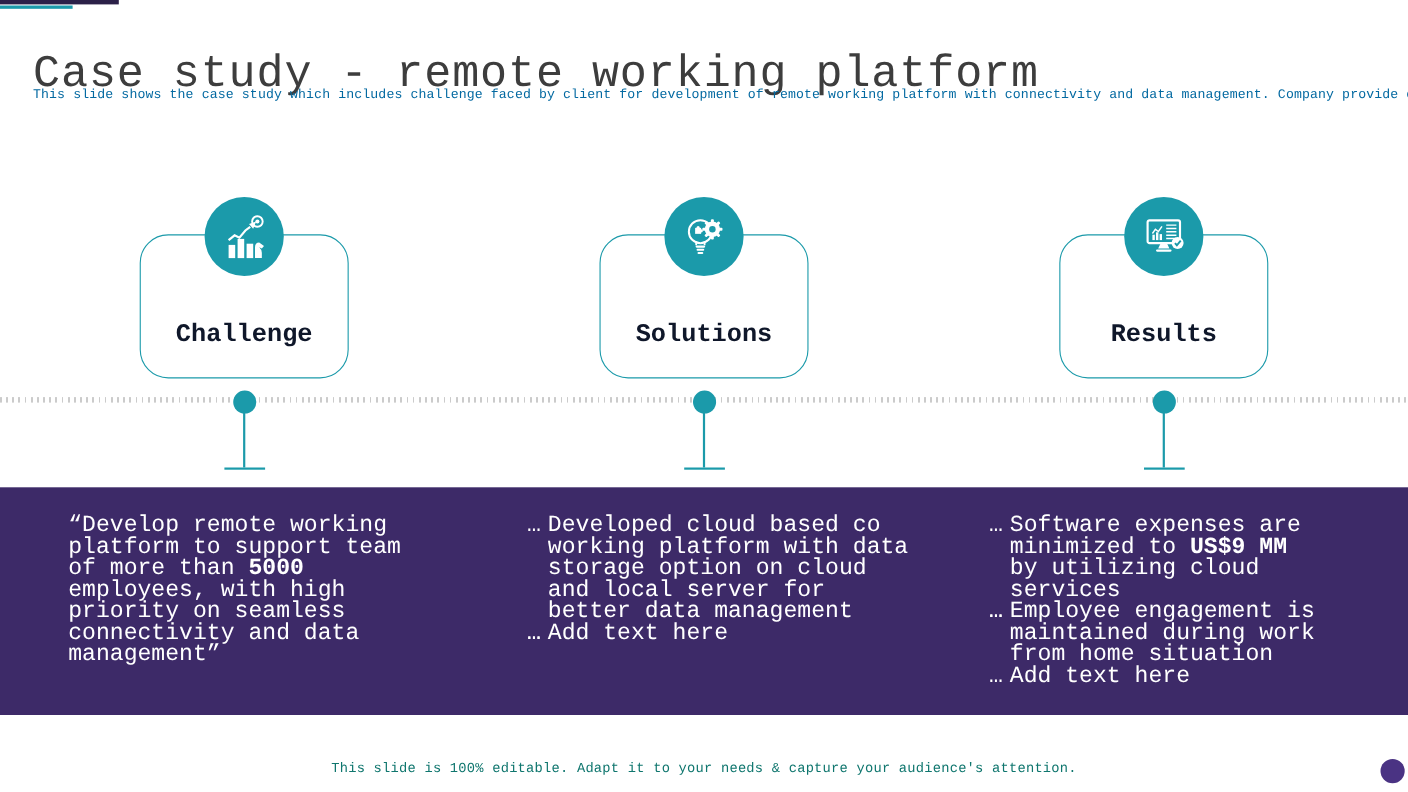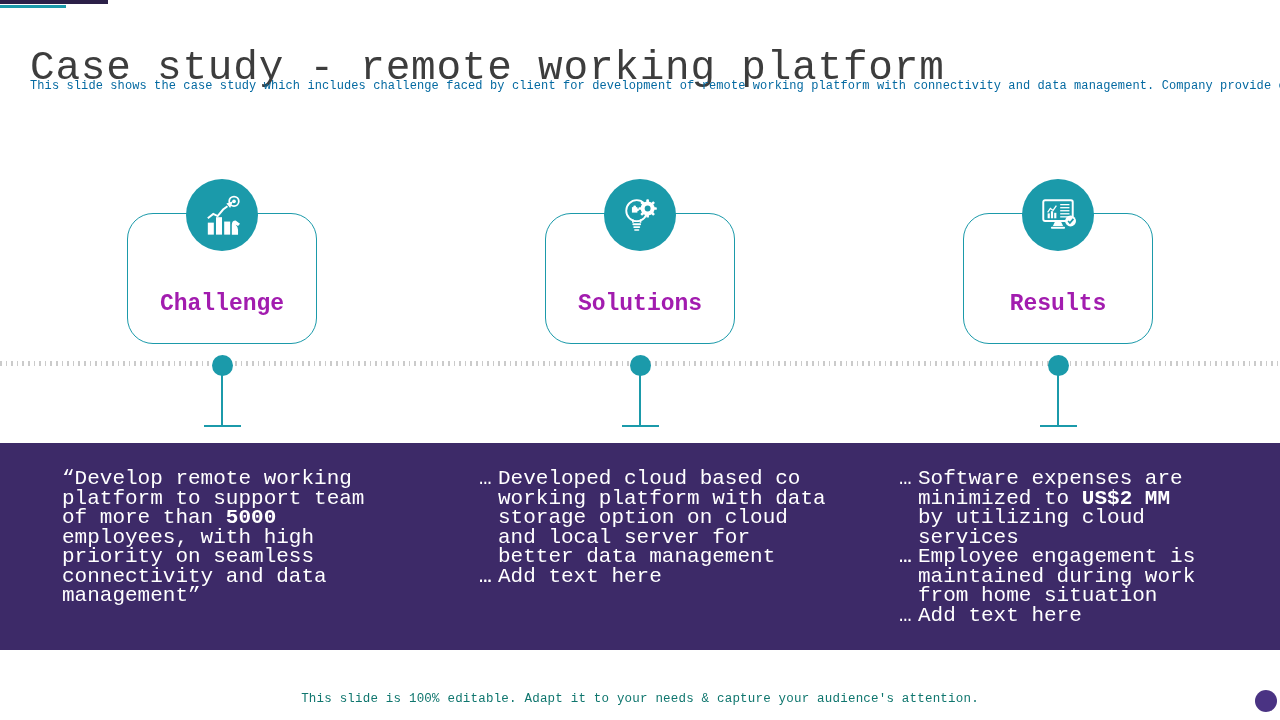--- a/index.html
+++ b/index.html
@@ -19,21 +19,21 @@
     position:absolute; left:30px; top:79px; font-size:12px; color:#0369a1;
     white-space:nowrap; letter-spacing:0.1px;
   }
 
   .stage-box {
     position:absolute; top:213px; width:190px; height:131px; background:#fff;
     border:1.3px solid var(--teal); border-radius:26px; box-sizing:border-box;
   }
   .stage-label {
     position:absolute; top:77px; left:0; width:100%; text-align:center;
-    font-size:23px; font-weight:bold; color:#a21caf;
+    font-size:23px; font-weight:bold; color:#0f172a;
   }
   .icon-circle {
     position:absolute; top:179px; width:72px; height:72px; border-radius:50%;
     background:var(--teal); display:flex; align-items:center; justify-content:center;
   }
   .icon-circle svg { width:48px; height:48px; }
 
   .timeline-dots {
     position:absolute; left:0; top:361px; width:1280px; height:5px;
     background:repeating-linear-gradient(90deg, #cbcbcb 0 1.6px, transparent 1.6px 5.6px);
@@ -152,21 +152,21 @@
   <div class="panel">
     <div class="panel-col col-0">
         <div class="bullet-item plain"><span>“Develop remote working platform to support team of more than </span><b>5000</b><span> employees, with high priority on seamless connectivity and data management”</span></div>
       </div>
     <div class="panel-col col-1">
         <div class="bullet-item"><span class="marker">…</span><span>Developed cloud based co working platform with data storage option on cloud and local server for better data management</span></div>
         <div class="bullet-item"><span class="marker">…</span></div>
         <div class="bullet-item"><span class="marker">…</span><span>Add text here</span></div>
       </div>
     <div class="panel-col col-2">
-        <div class="bullet-item"><span class="marker">…</span><span>Software expenses are minimized to </span><b>US$2 MM</b><span> by utilizing cloud services</span></div>
+        <div class="bullet-item"><span class="marker">…</span><span>Software expenses are minimized to </span><b>US$9 MM</b><span> by utilizing cloud services</span></div>
         <div class="bullet-item"><span class="marker">…</span></div>
         <div class="bullet-item"><span class="marker">…</span><span>Employee engagement is maintained during work from home situation</span></div>
         <div class="bullet-item"><span class="marker">…</span><span>Add text here</span></div>
       </div>
   </div>
 
   <div class="footer">This slide is 100% editable. Adapt it to your needs &amp; capture your audience's attention.</div>
   <div class="corner-circle"></div>
 
 </div>

